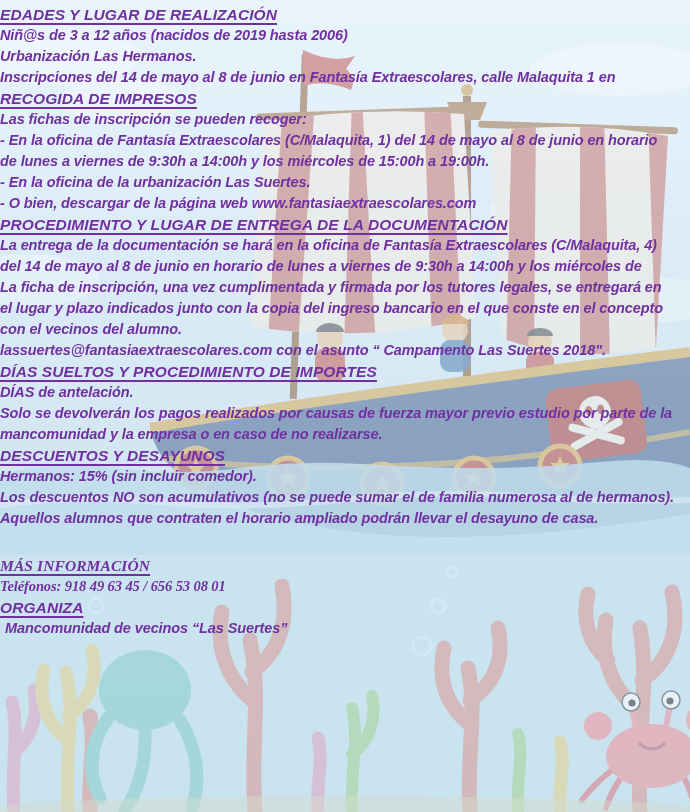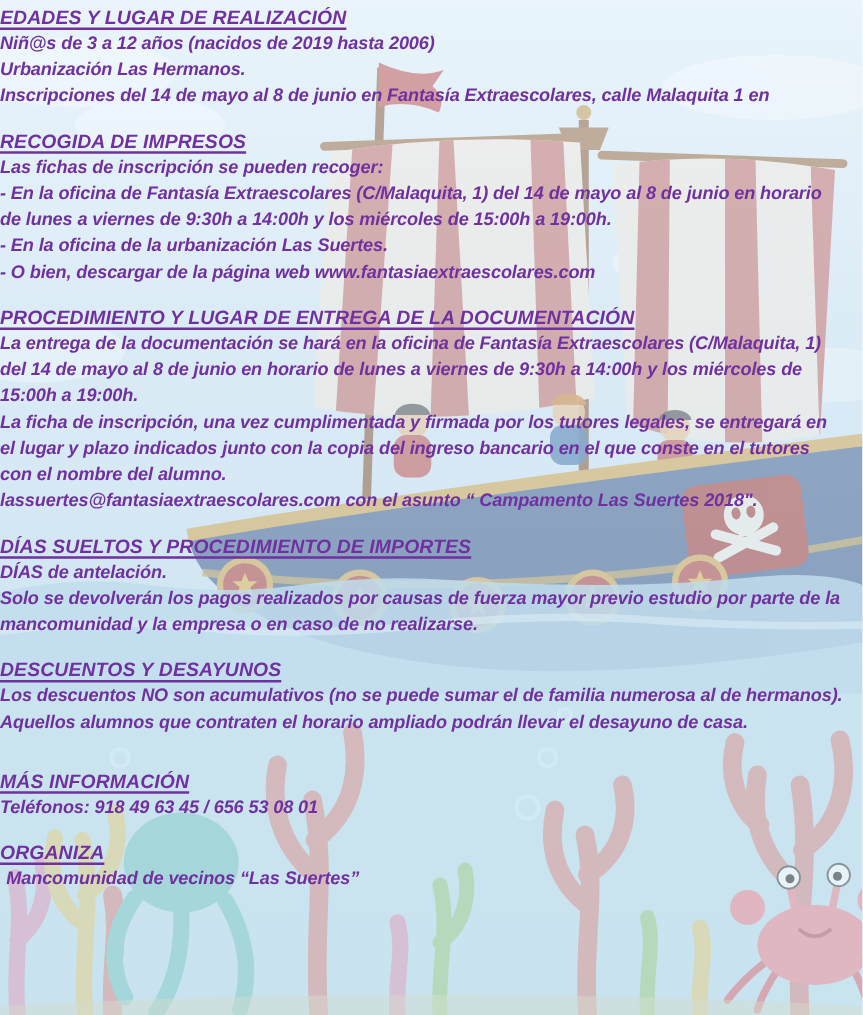--- a/index.html
+++ b/index.html
@@ -10,23 +10,23 @@
   }
   .page{position:absolute;inset:0;}
   
   .bg-art{position:absolute;inset:0;opacity:.5;pointer-events:none;}
   .bg-art svg{display:block;}
   
   .content{
     position:absolute;inset:0;z-index:2;padding:4px 8px 0 0;overflow:hidden;
     color:#7030a0;font-style:italic;font-weight:bold;
   }
-  .sec{margin-top:15px;}
+  .sec{}
   .sec:first-child{margin-top:0;}
-  .sec--lg{margin-top:26px;}
+  .sec--lg{margin-top:26px;font-family:Liberation Serif, serif;}
   .heading{
     font-size:15.5px;line-height:21px;margin:0;font-weight:bold;font-style:italic;
     text-decoration:underline;text-decoration-thickness:1.5px;text-underline-offset:3px;
     white-space:nowrap;letter-spacing:.1px;
   }
   .ln{
     font-size:14.5px;line-height:21px;white-space:nowrap;letter-spacing:-.1px;
   }
   .ln--indent{padding-left:5px;}
 </style>
@@ -213,38 +213,38 @@
       <h2 class="heading">RECOGIDA DE IMPRESOS</h2>
       <div class="ln">Las fichas de inscripción se pueden recoger:</div>
       <div class="ln">- En la oficina de Fantasía Extraescolares (C/Malaquita, 1) del 14 de mayo al 8 de junio en horario</div>
       <div class="ln">de lunes a viernes de 9:30h a 14:00h y los miércoles de 15:00h a 19:00h.</div>
       <div class="ln">- En la oficina de la urbanización Las Suertes.</div>
       <div class="ln">- O bien, descargar de la página web www.fantasiaextraescolares.com</div>
     </section>
 
     <section class="sec">
       <h2 class="heading">PROCEDIMIENTO Y LUGAR DE ENTREGA DE LA DOCUMENTACIÓN</h2>
-      <div class="ln">La entrega de la documentación se hará en la oficina de Fantasía Extraescolares (C/Malaquita, 1)</div>
+      <div class="ln">La entrega de la documentación se hará en la oficina de Fantasía Extraescolares (C/Malaquita, 4)</div>
       <div class="ln">del 14 de mayo al 8 de junio en horario de lunes a viernes de 9:30h a 14:00h y los miércoles de</div>
-      <div class="ln">15:00h a 19:00h.</div>
       <div class="ln">La ficha de inscripción, una vez cumplimentada y firmada por los tutores legales, se entregará en</div>
-      <div class="ln">el lugar y plazo indicados junto con la copia del ingreso bancario en el que conste en el tutores</div>
-      <div class="ln">con el nombre del alumno.</div>
+      <div class="ln">el lugar y plazo indicados junto con la copia del ingreso bancario en el que conste en el concepto</div>
+      <div class="ln">con el vecinos del alumno.</div>
       <div class="ln">lassuertes@fantasiaextraescolares.com con el asunto “ Campamento Las Suertes 2018".</div>
     </section>
 
     <section class="sec">
       <h2 class="heading">DÍAS SUELTOS Y PROCEDIMIENTO DE IMPORTES</h2>
       <div class="ln">DÍAS de antelación.</div>
       <div class="ln">Solo se devolverán los pagos realizados por causas de fuerza mayor previo estudio por parte de la</div>
       <div class="ln">mancomunidad y la empresa o en caso de no realizarse.</div>
     </section>
 
     <section class="sec">
       <h2 class="heading">DESCUENTOS Y DESAYUNOS</h2>
+      <div class="ln">Hermanos: 15% (sin incluir comedor).</div>
       <div class="ln">Los descuentos NO son acumulativos (no se puede sumar el de familia numerosa al de hermanos).</div>
       <div class="ln">Aquellos alumnos que contraten el horario ampliado podrán llevar el desayuno de casa.</div>
     </section>
 
     <section class="sec sec--lg">
       <h2 class="heading">MÁS INFORMACIÓN</h2>
       <div class="ln">Teléfonos: 918 49 63 45 / 656 53 08 01</div>
     </section>
 
     <section class="sec">

